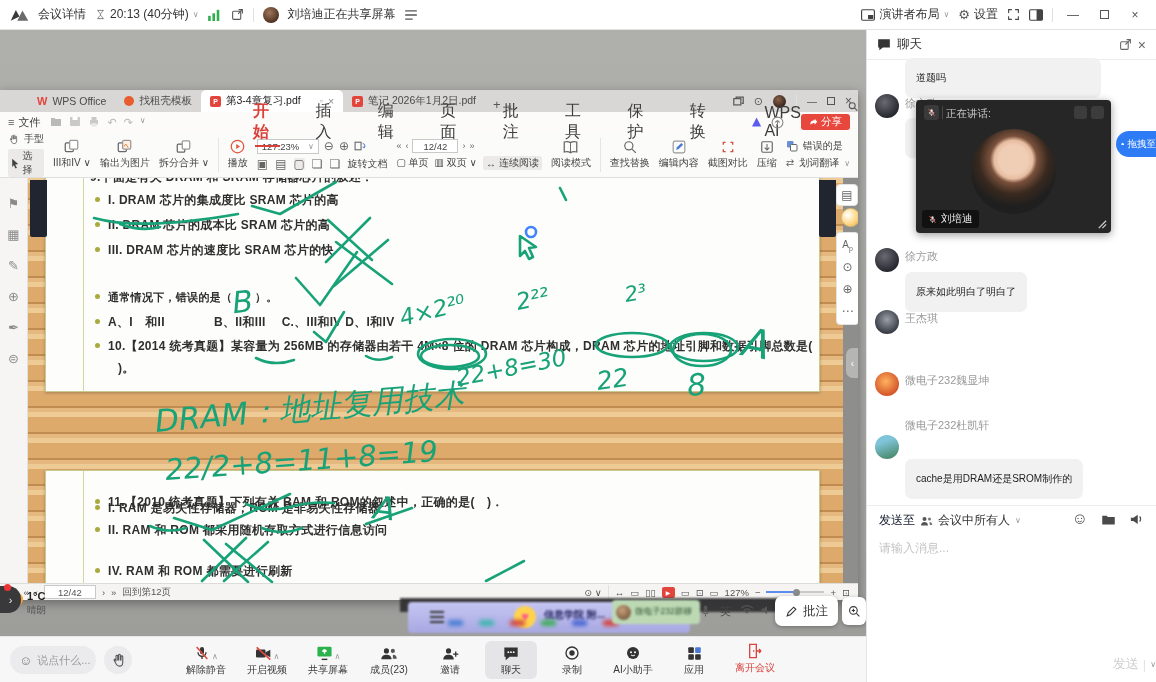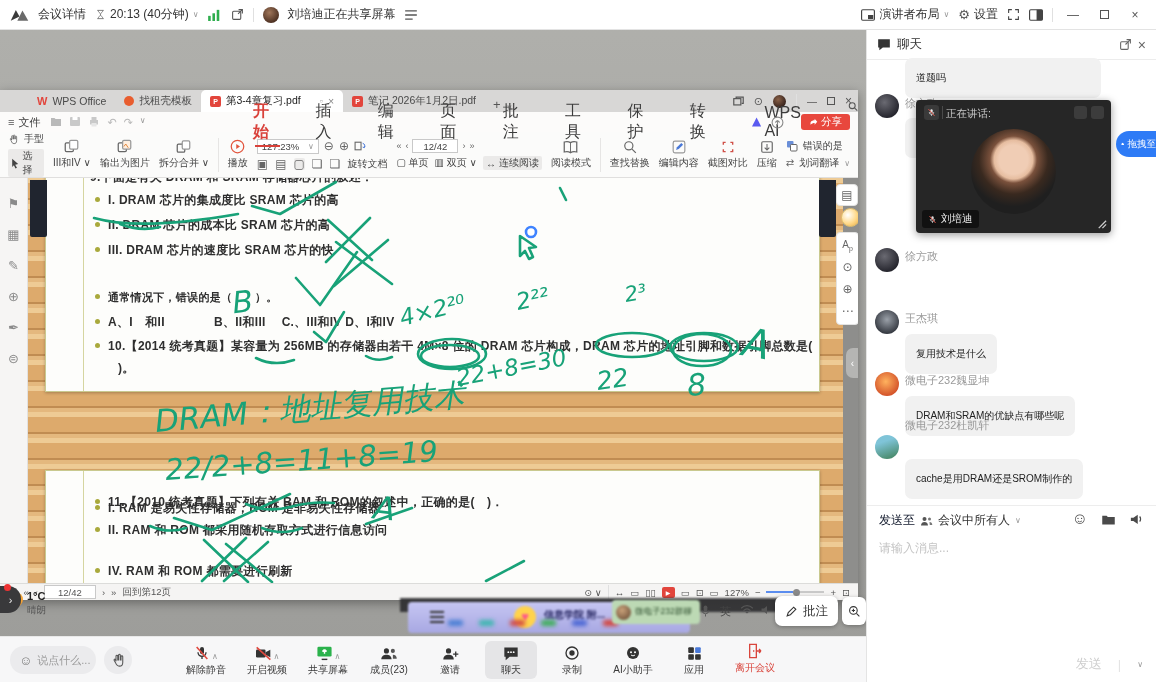--- a/index.html
+++ b/index.html
@@ -108,21 +108,21 @@
 .vwin .hsep{position:absolute;left:26px;top:6px;width:1px;height:13px;background:#4a4a4a}
 .vwin .hic{position:absolute;top:6px;width:13px;height:13px;background:#3c3c3c;border-radius:3px}
 .vface{position:absolute;left:55px;top:29px;width:85px;height:85px;border-radius:50%;background:radial-gradient(circle at 50% 36%,#f0cdb5 0 21%,#e6bda0 28%,#7a513c 34%,#39291f 50%,#1f1f1f 68%)}
 .vlabel{position:absolute;left:6px;top:110px;height:18px;background:rgba(0,0,0,.55);border-radius:3px;display:flex;align-items:center;gap:4px;padding:0 6px;color:#eee;font-size:10.5px}
 .dragtag{position:absolute;right:0;top:101px;width:40px;height:26px;background:#2e7bf6;border-radius:13px 0 0 13px;display:flex;align-items:center;gap:3px;padding-left:5px;overflow:hidden;z-index:11}
 .dragtag span{color:#fff;font-size:9.5px;white-space:nowrap}
 .chat-div{position:absolute;left:0;top:475px;width:100%;height:1px;background:#ededed}
 .sendrow{position:absolute;left:12px;top:482px;display:flex;align-items:center;gap:5px;font-size:12px}
 .chat-icons{position:absolute;right:12px;top:480px;display:flex;align-items:center;gap:13px;color:#4a4a4a}
 .msgph{position:absolute;left:12px;top:510px;color:#c4c4c4;font-size:12px}
-.sendbtn{position:absolute;right:13px;top:625px;display:flex;align-items:center;gap:16px;color:#cfcfcf;font-size:13px}
+.sendbtn{position:absolute;right:0;top:625px;display:flex;align-items:center;gap:4px;color:#cfcfcf;font-size:13px}
 </style>
 </head>
 <body>
 
 <div class="app">
 
   <div class="topbar">
     <div class="grp">
       <svg width="19" height="14" viewBox="0 0 26 18">
           <path d="M1 17L8 2l5 9z" fill="#3a3a3a"></path>
@@ -741,28 +741,27 @@
 
     <div class="dragtag">
       <svg width="12" height="12" viewBox="0 0 24 24">
           <path d="M7 18a5 5 0 01-1-9.9A6 6 0 0117.6 10 4 4 0 0117 18z" fill="#fff"></path>
         </svg>
       <span>拖拽至</span>
     </div>
 
     <span class="avt av1" style="left:8px;top:218px"></span>
     <span class="cname" style="left:38px;top:219px">徐方政</span>
+    <div class="cbubble" style="left:38px;top:242px">原来如此明白了明白了</div>
 
     <span class="avt av3" style="left:8px;top:280px"></span>
     <span class="cname" style="left:38px;top:281px">王杰琪</span>
-    <div class="cbubble" style="left:38px;top:304px">复用技术是什么</div>
 
     <span class="avt av4" style="left:8px;top:342px"></span>
     <span class="cname" style="left:38px;top:343px">微电子232魏显坤</span>
-    <div class="cbubble" style="left:38px;top:366px">DRAM和SRAM的优缺点有哪些呢</div>
 
     <span class="avt av5" style="left:8px;top:405px"></span>
     <span class="cname" style="left:38px;top:388px">微电子232杜凯轩</span>
     <div class="cbubble" style="left:38px;top:429px">cache是用DRAM还是SROM制作的</div>
 
     <div class="chat-div"></div>
     <div class="sendrow">
       <span style="color:#0f172a">发送至</span>
       <svg width="13" height="12" viewBox="0 0 26 22">
           <circle cx="9" cy="7" r="4" fill="#555"></circle>

